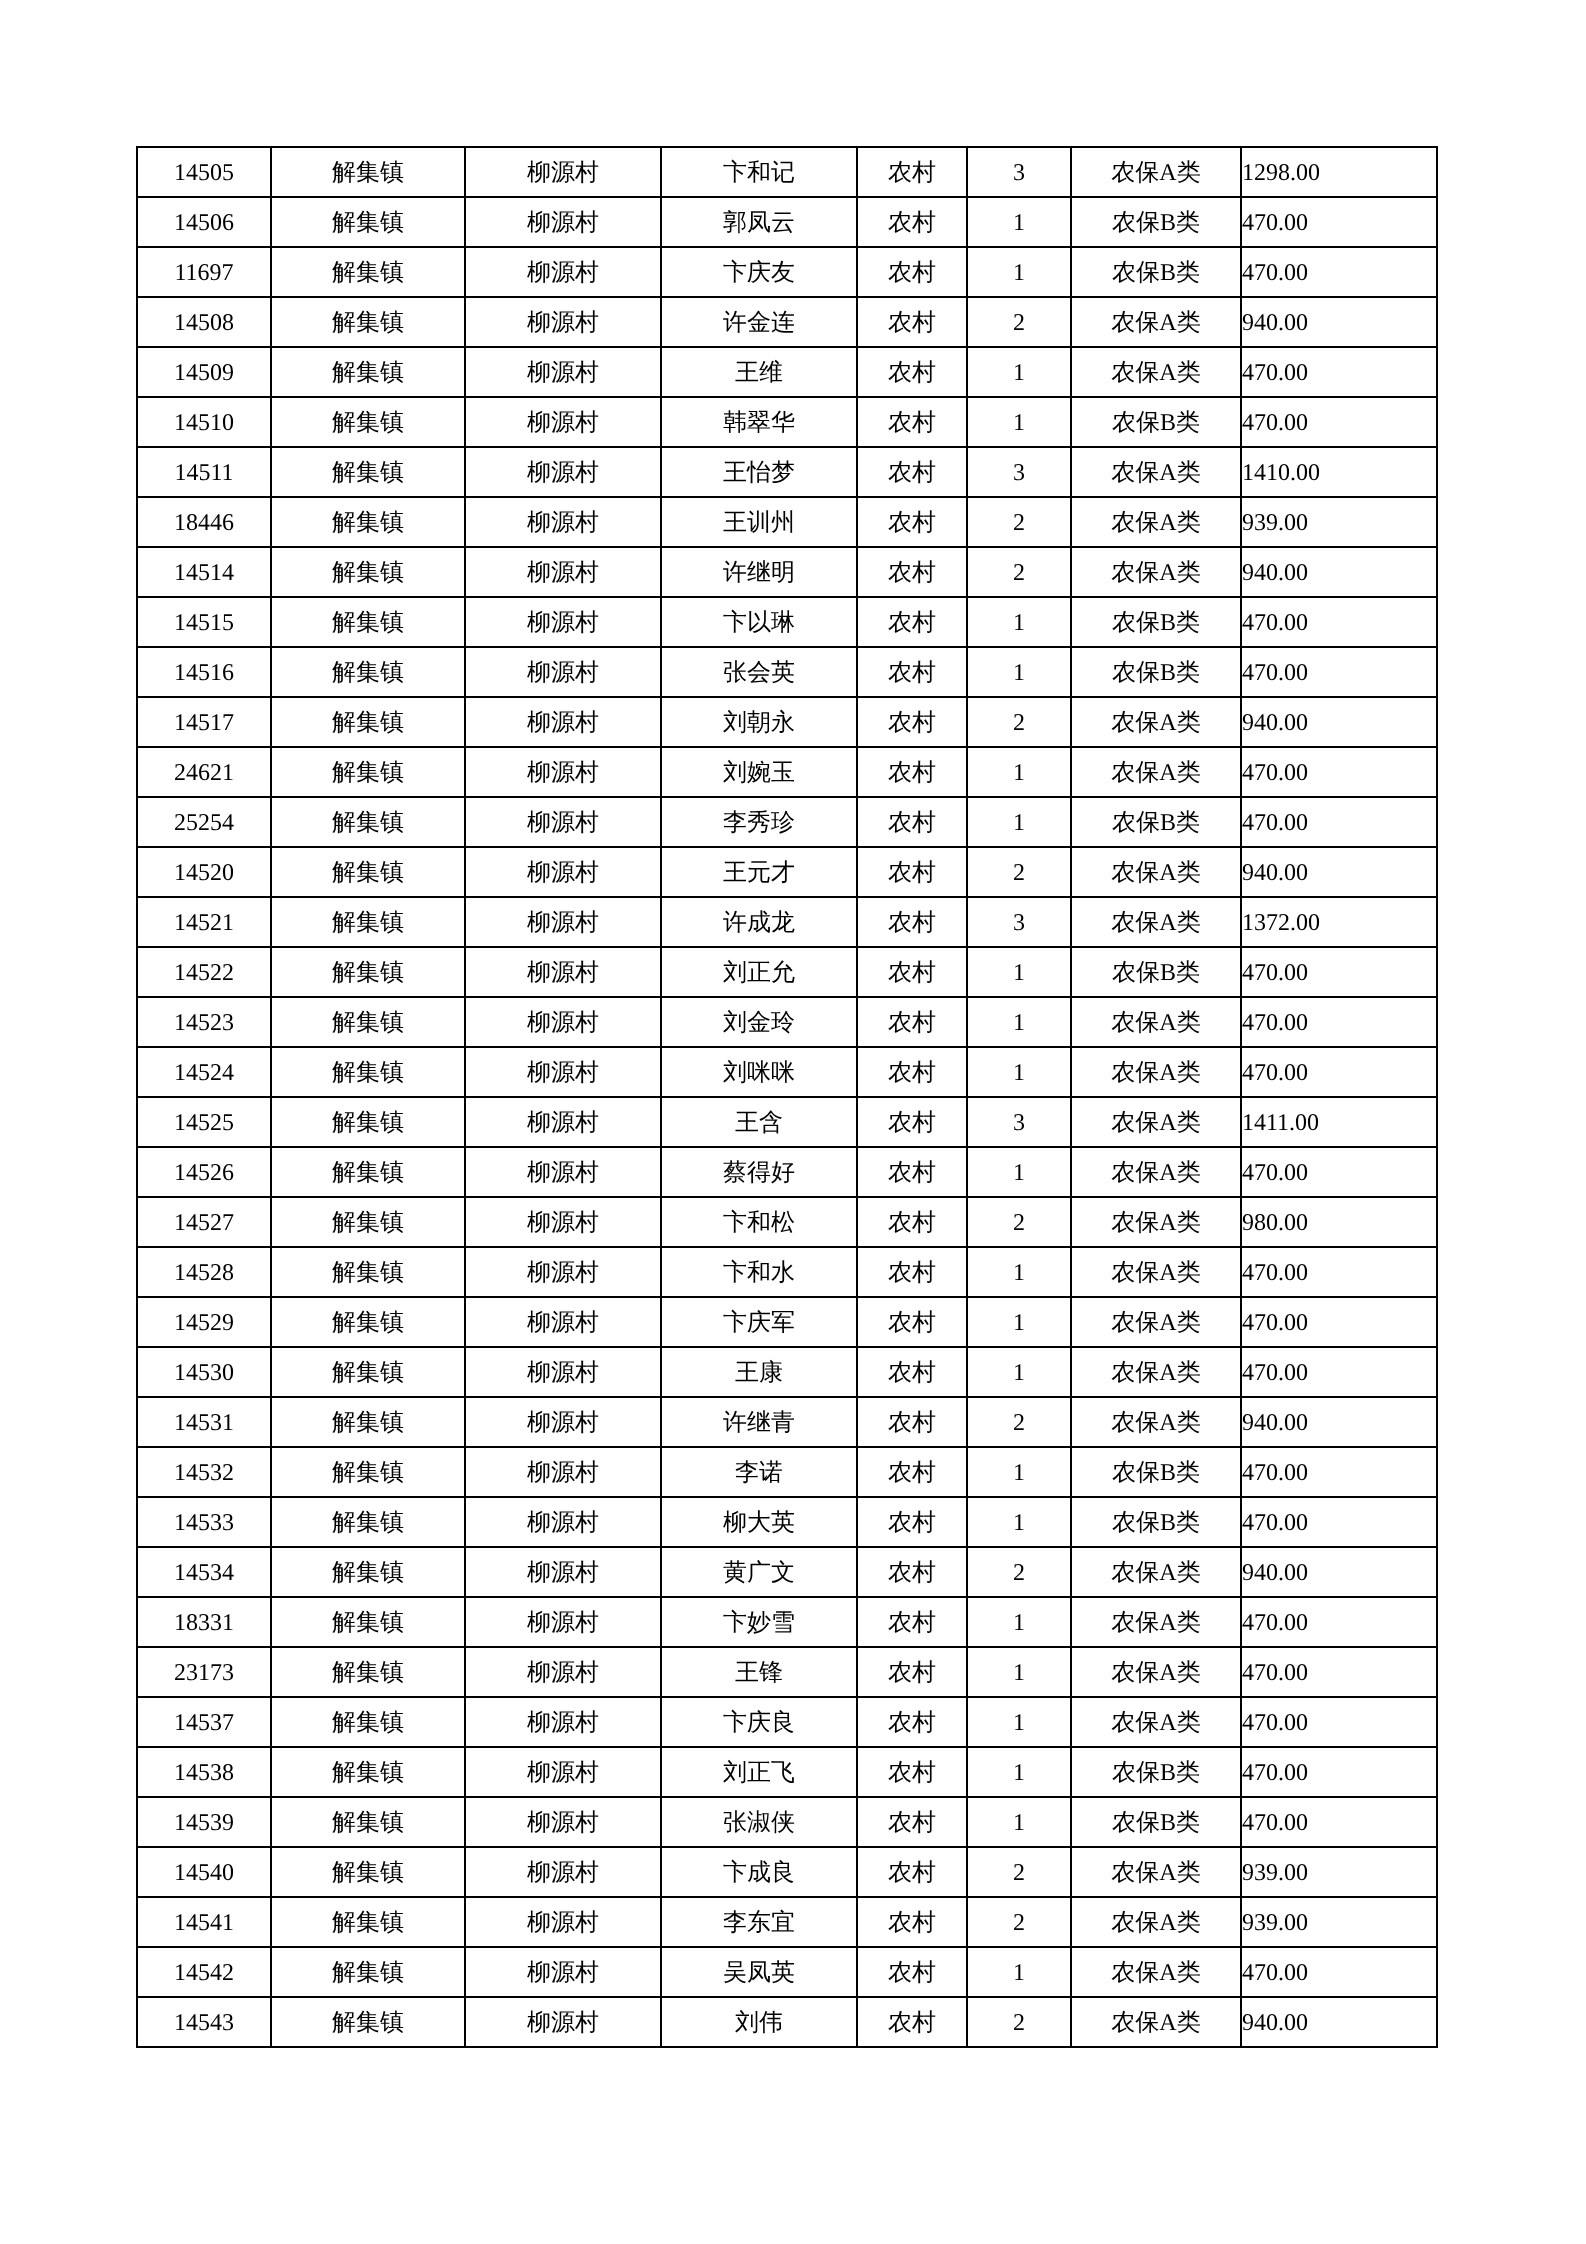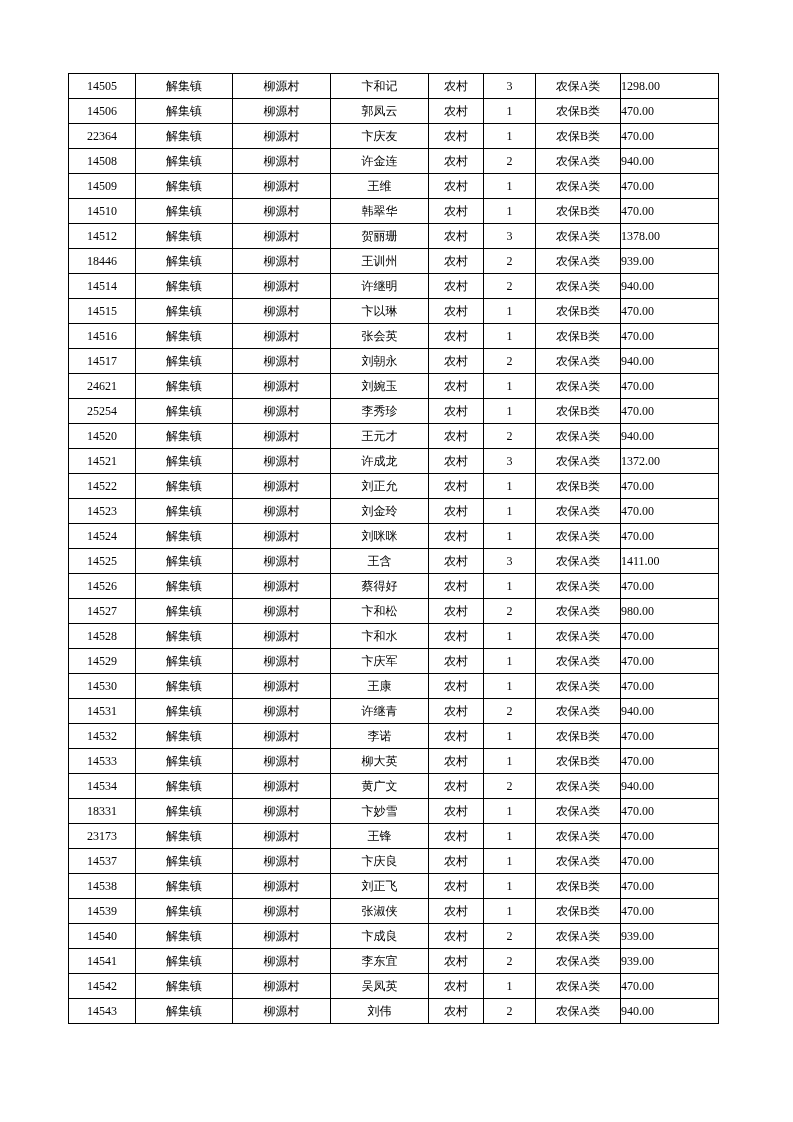--- a/index.html
+++ b/index.html
@@ -77,21 +77,21 @@
     <td>14506</td>
     <td>解集镇</td>
     <td>柳源村</td>
     <td>郭凤云</td>
     <td>农村</td>
     <td>1</td>
     <td>农保B类</td>
     <td class="amount">470.00</td>
   </tr>
         <tr>
-    <td>22364</td>
+    <td>11697</td>
     <td>解集镇</td>
     <td>柳源村</td>
     <td>卞庆友</td>
     <td>农村</td>
     <td>1</td>
     <td>农保B类</td>
     <td class="amount">470.00</td>
   </tr>
         <tr>
     <td>14508</td>
@@ -117,28 +117,28 @@
     <td>14510</td>
     <td>解集镇</td>
     <td>柳源村</td>
     <td>韩翠华</td>
     <td>农村</td>
     <td>1</td>
     <td>农保B类</td>
     <td class="amount">470.00</td>
   </tr>
         <tr>
-    <td>14512</td>
-    <td>解集镇</td>
-    <td>柳源村</td>
-    <td>贺丽珊</td>
+    <td>14511</td>
+    <td>解集镇</td>
+    <td>柳源村</td>
+    <td>王怡梦</td>
     <td>农村</td>
     <td>3</td>
     <td>农保A类</td>
-    <td class="amount">1378.00</td>
+    <td class="amount">1410.00</td>
   </tr>
         <tr>
     <td>18446</td>
     <td>解集镇</td>
     <td>柳源村</td>
     <td>王训州</td>
     <td>农村</td>
     <td>2</td>
     <td>农保A类</td>
     <td class="amount">939.00</td>

